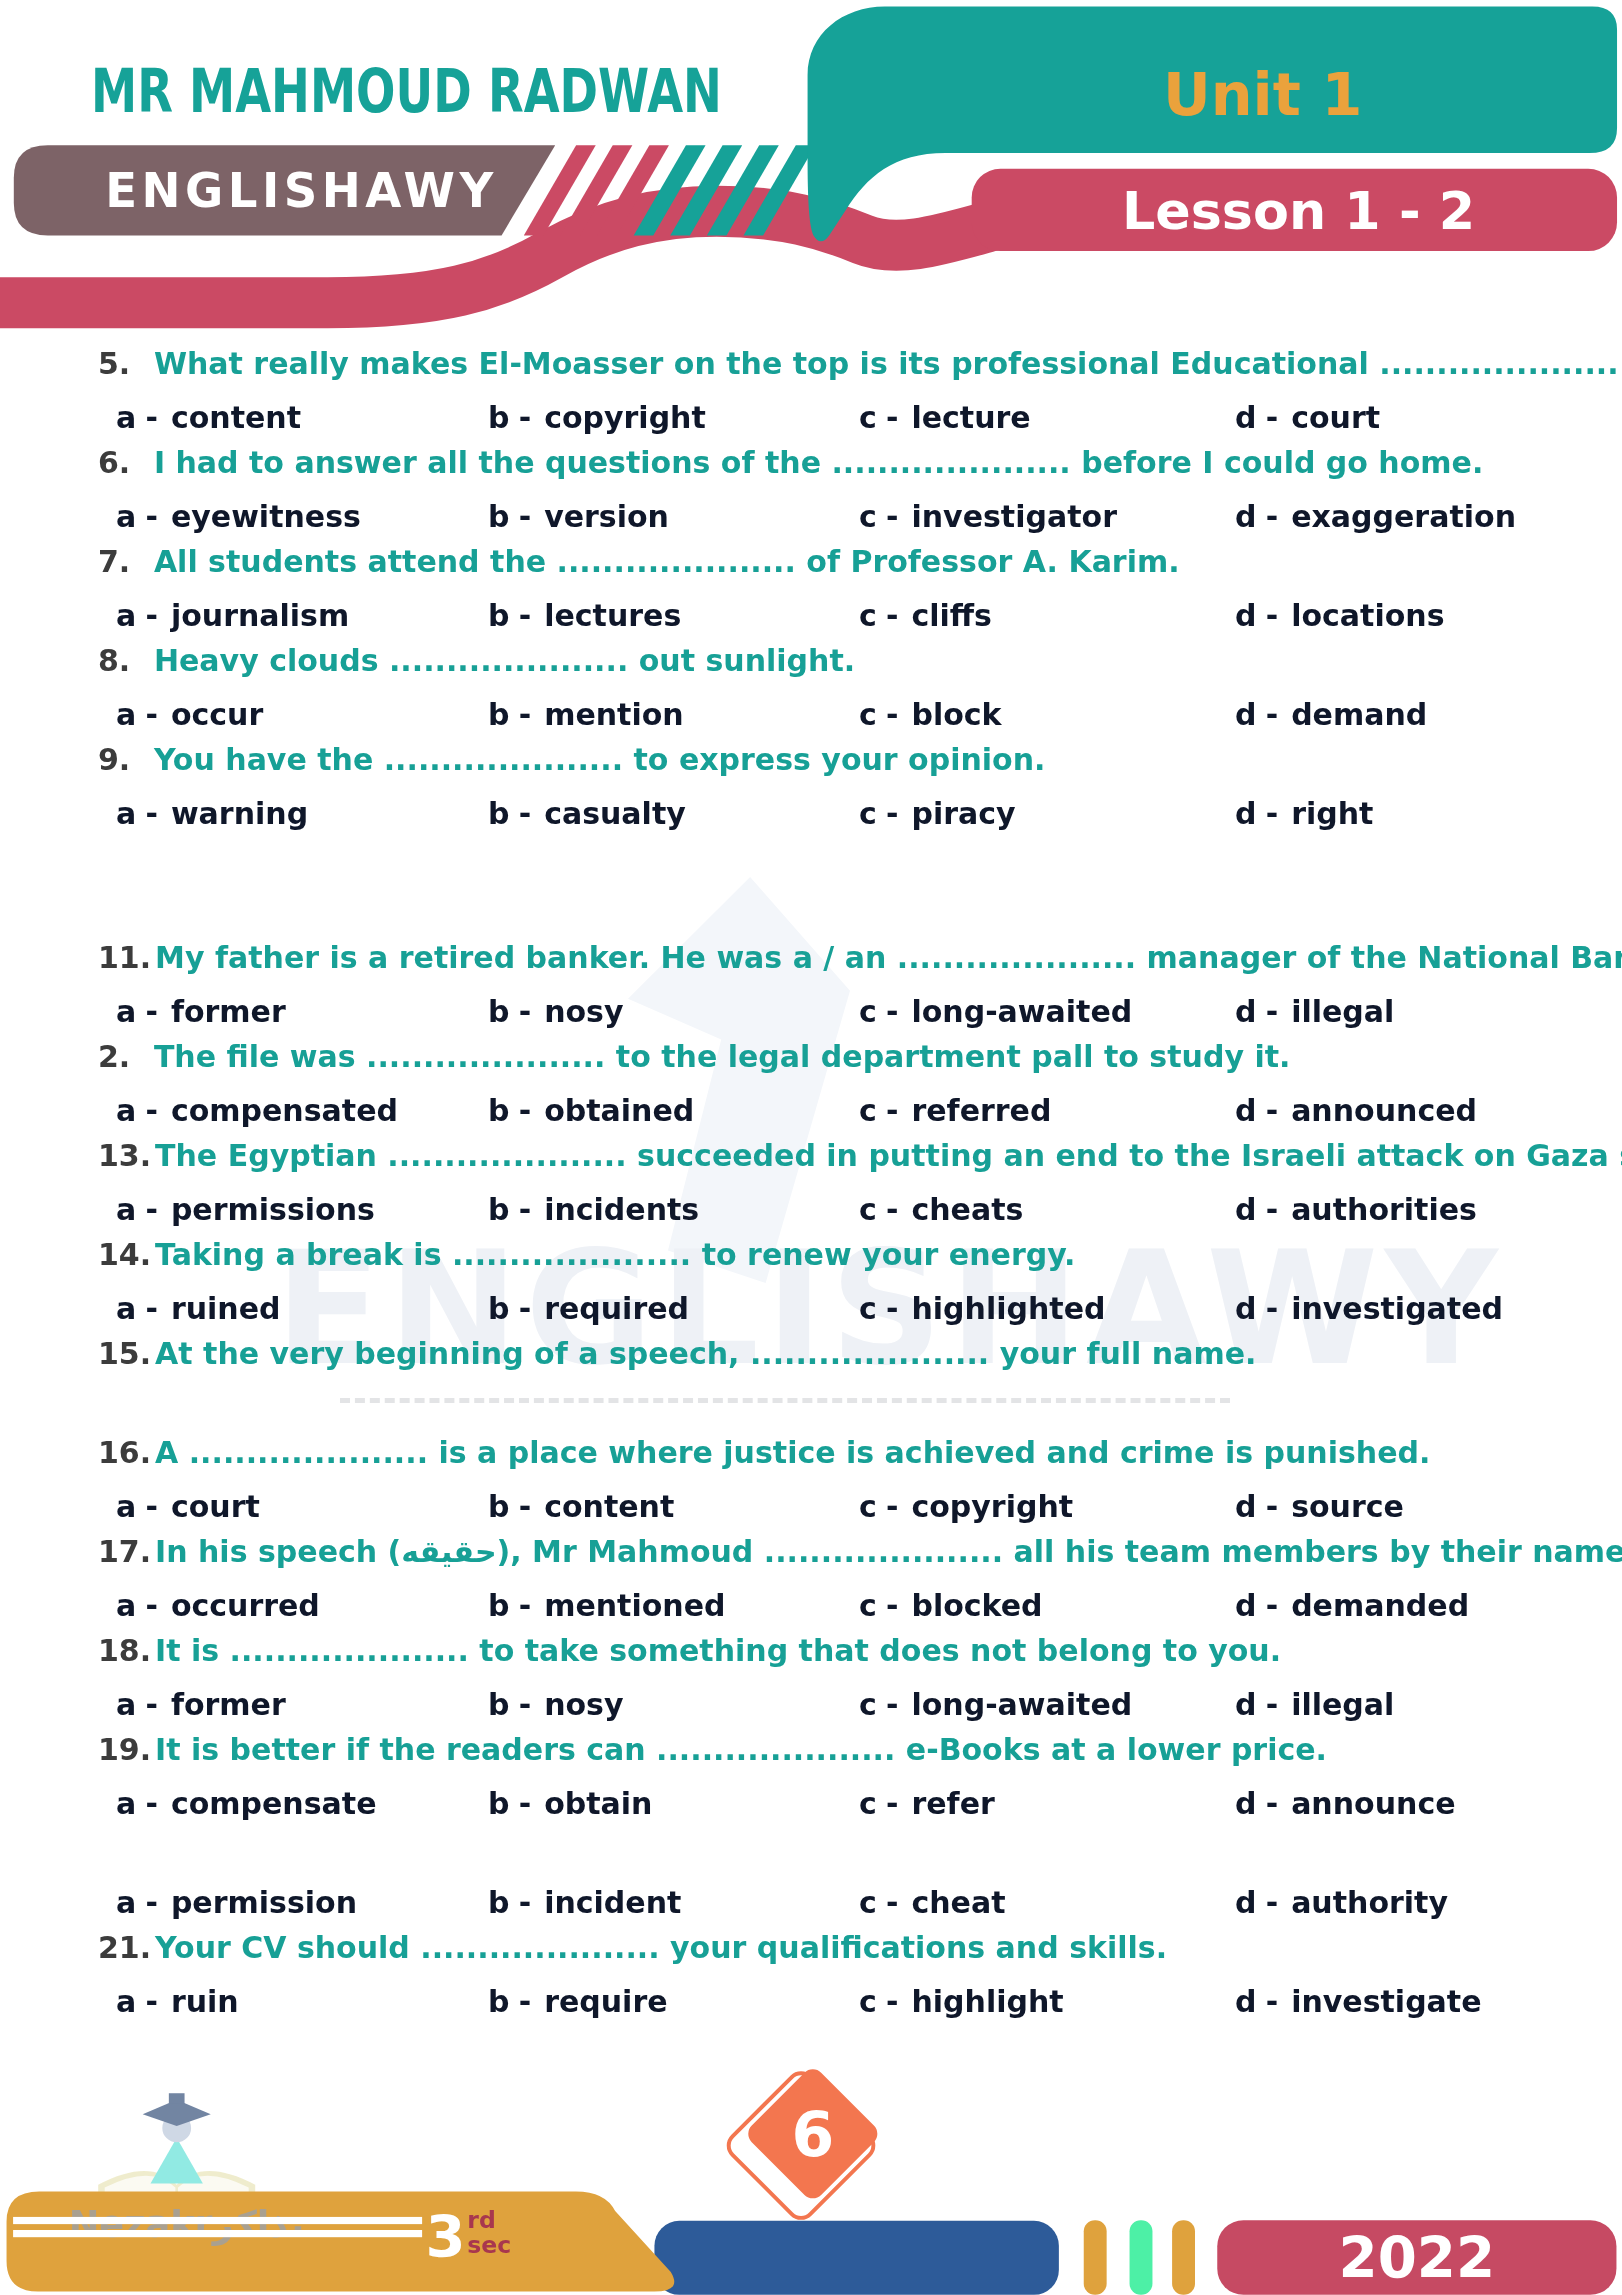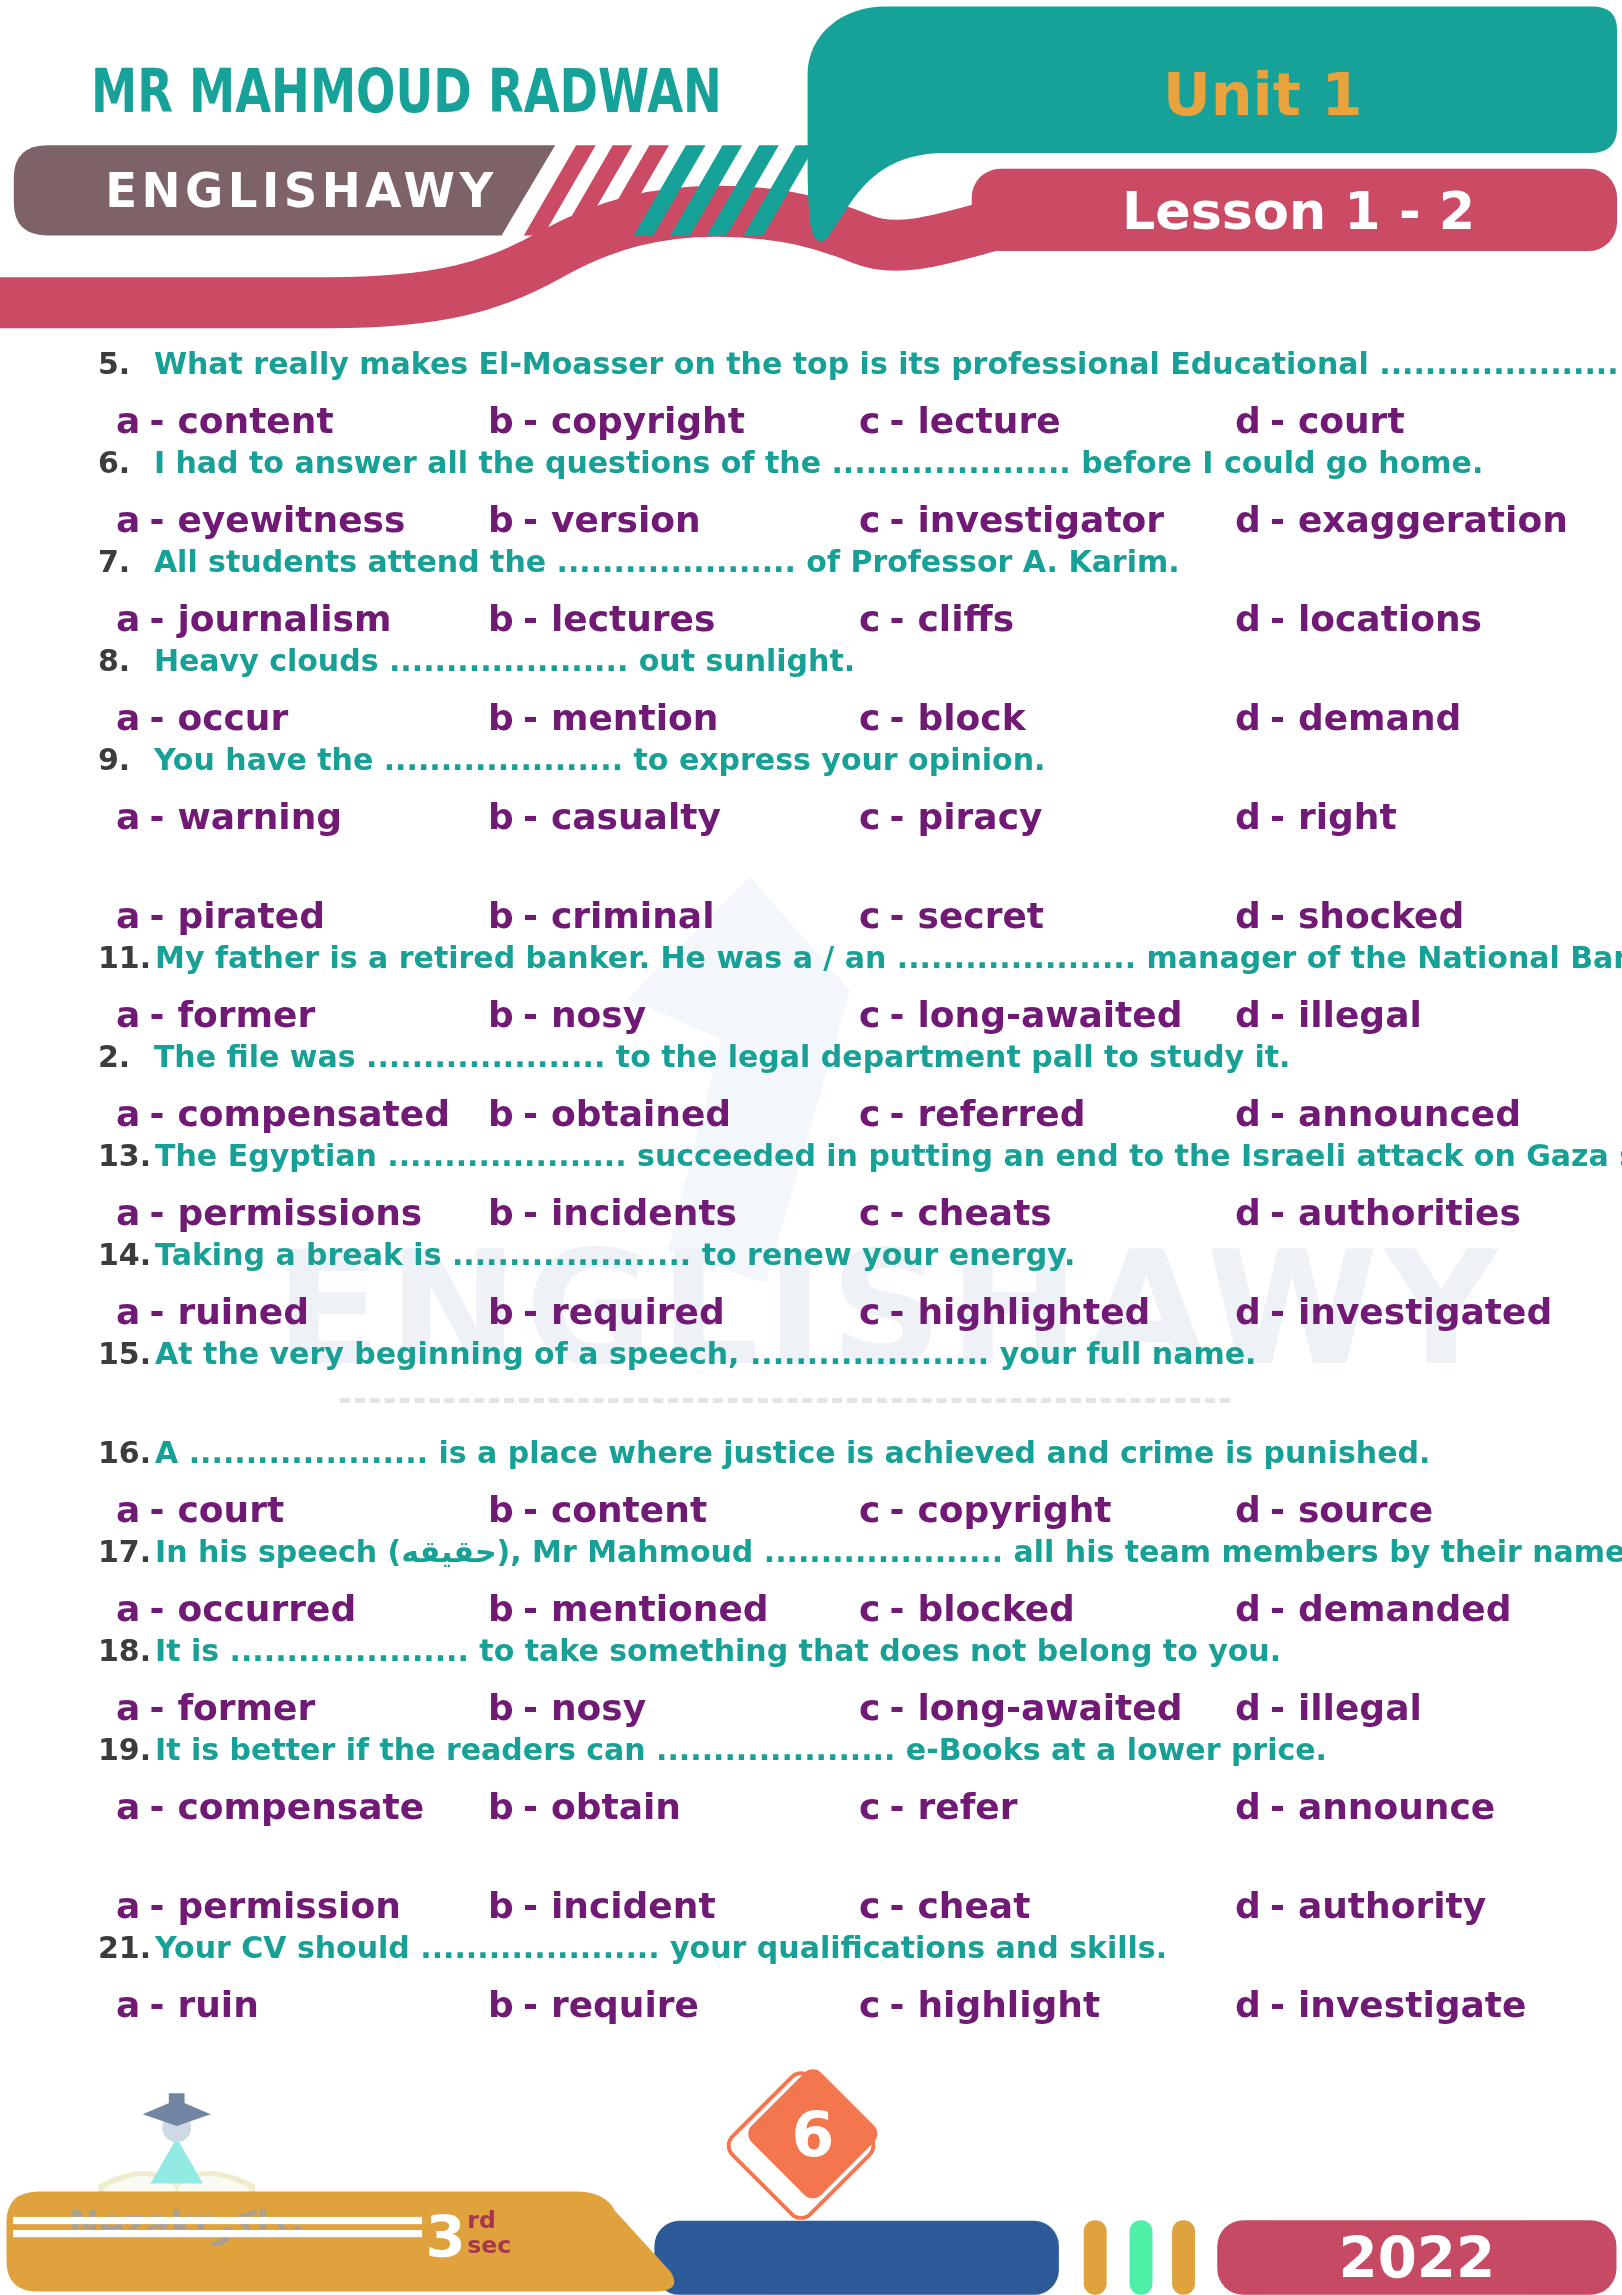--- a/index.html
+++ b/index.html
@@ -54,21 +54,21 @@
   .q-num{
     display:inline-block; min-width:52px;
     color:#3c3c3c; font-weight:700;
   }
   .q-text{margin-left:3.9px;}
   .opts{
     position:absolute; top:54px; left:0; right:0;
     padding-left:116px;
     display:grid;
     grid-template-columns:372px 371px 376px auto;
-    font-size:36px; font-weight:700; color:#701a75;
+    font-size:30px; font-weight:700; color:#0f172a;
     white-space:nowrap;
   }
   .opt-dash{margin:0 13px 0 9.2px; font-weight:700;}
 </style>
 </head>
 <body>
 
 <div id="page">
 
   <div id="wm-cap"></div>
@@ -199,34 +199,20 @@
         <div class="opt">
           <span>c</span><span class="opt-dash">-</span><span>piracy</span>
         </div>
         <div class="opt">
           <span>d</span><span class="opt-dash">-</span><span>right</span>
         </div>
       </div>
     </div>
 
     <div class="question">
-      <div class="opts">
-        <div class="opt">
-          <span>a</span><span class="opt-dash">-</span><span>pirated</span>
-        </div>
-        <div class="opt">
-          <span>b</span><span class="opt-dash">-</span><span>criminal</span>
-        </div>
-        <div class="opt">
-          <span>c</span><span class="opt-dash">-</span><span>secret</span>
-        </div>
-        <div class="opt">
-          <span>d</span><span class="opt-dash">-</span><span>shocked</span>
-        </div>
-      </div>
     </div>
 
     <div class="question">
       <div class="q-line">
         <span class="q-num">11.</span><span class="q-text">My father is a retired banker. He was a / an ..................... manager of the National Bank.</span>
       </div>
       <div class="opts">
         <div class="opt">
           <span>a</span><span class="opt-dash">-</span><span>former</span>
         </div>

